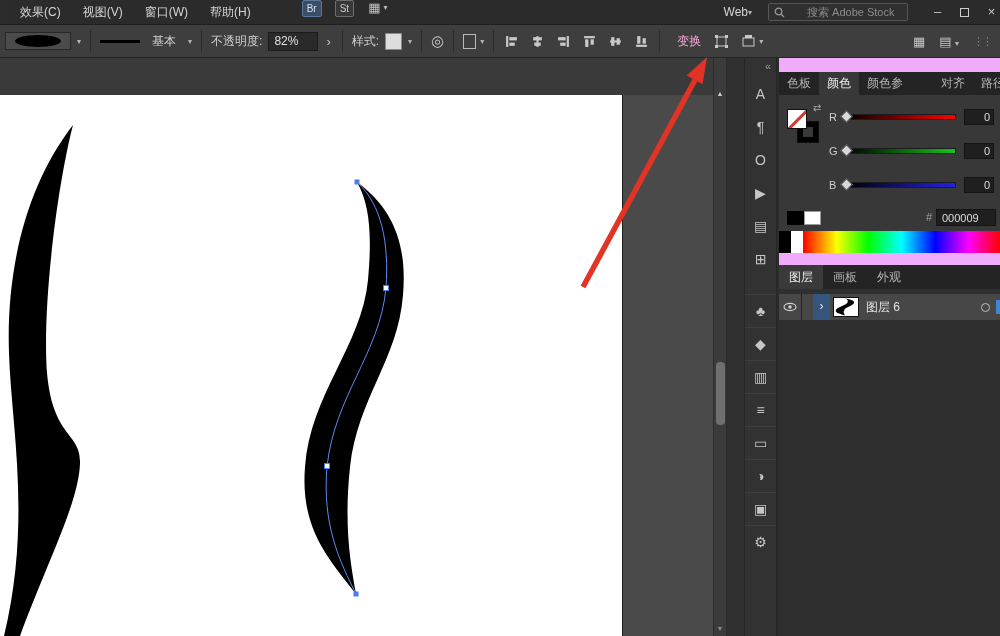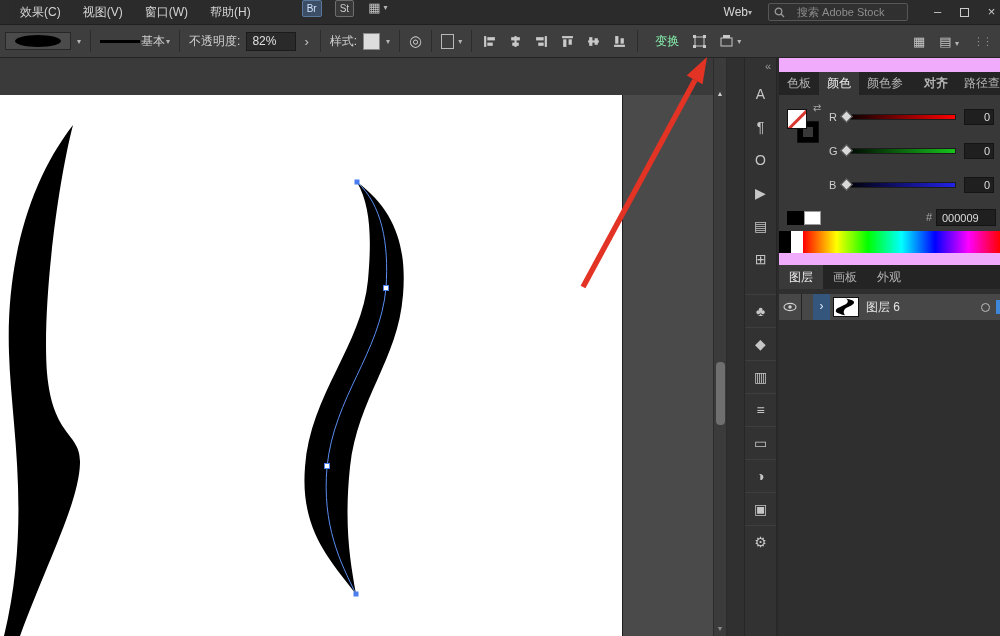--- a/index.html
+++ b/index.html
@@ -13,47 +13,47 @@
   .menu-item { padding:0 11px; line-height:24px; cursor:default; }
   .badge { height:17px; padding:0 4px; border-radius:2px; font-size:10px; line-height:16px; }
   .badge-br { margin-left:40px; background:#3c4e66; border:1px solid #5a789c; color:#cfe2fa; }
   .badge-st { margin-left:13px; background:#383838; border:1px solid #6e6e6e; color:#cccccc; }
   .ws-switcher { margin-left:14px; display:flex; align-items:center; gap:3px; color:#c0c0c0; }
   .glyph { font-size:13px; }
   .caret { font-size:8px; color:#b5b5b5; }
   .mb-right { margin-left:auto; display:flex; align-items:center; gap:16px; padding-right:4px; }
   .web-dd { display:flex; align-items:center; color:#d6d6d6; }
   .search-box { width:140px; height:18px; background:#303030; border:1px solid #565656; border-radius:2px;
-    display:flex; align-items:center; gap:12px; padding:0 5px; }
+    display:flex; align-items:center; gap:22px; padding:0 5px; }
   .search-box .ph { color:#8d8d8d; font-size:11px; white-space:nowrap; }
   .win-btns { display:flex; align-items:center; }
   .win-btn { width:27px; text-align:center; color:#cccccc; font-size:13px; line-height:24px; }
   .restore-sq { display:inline-block; width:9px; height:9px; border:1px solid #cccccc; vertical-align:middle; }
 
   
   .controlbar { position:absolute; left:0; top:24px; width:1000px; height:34px; background:#3e3e3e;
     border-top:1px solid #1f1f1f; border-bottom:1px solid #242424;
     display:flex; align-items:center; color:#cfcfcf; font-size:12px; padding:0 5px; gap:6px; z-index:5; }
   .cb-sep { width:1px; height:22px; background:#2c2c2c; margin:0 3px; flex:0 0 auto; }
   .shape-dd { width:66px; height:18px; background:#4b4b4b; border:1px solid #272727;
     display:flex; align-items:center; justify-content:center; }
   .ellipse { width:46px; height:12px; background:#000; border-radius:50%; }
-  .stroke-dd { display:flex; align-items:center; gap:1px; }
+  .stroke-dd { display:flex; align-items:center; gap:12px; }
   .stroke-line { width:40px; height:3px; background:#000; }
   .value-box { min-width:50px; height:19px; background:#2a2a2a; border:1px solid #1b1b1b;
     line-height:17px; padding:0 5px; color:#e0e0e0; }
   .chev { color:#c5c5c5; font-size:13px; padding:0 2px; }
   .style-swatch { width:17px; height:17px; background:#dddddd; border:1px solid #8a8a8a; }
   .recolor { font-size:15px; color:#c9c9c9; }
   .doc-btn { display:flex; align-items:center; gap:4px; }
   .doc-icon { display:inline-block; width:13px; height:15px; border:1px solid #b9b9b9; }
   .align-group { display:flex; align-items:center; gap:9px; }
   .align-btn { padding:2px 2px; }
   .align-btn svg { display:block; }
-  .transform-label { color:#86efac; padding:0 4px; margin-left:4px;text-align:center; }
+  .transform-label { color:#f9a8d4; padding:0 4px; margin-left:4px;text-align:center; }
   .tx-btn { padding:2px 3px; display:flex; align-items:center; gap:3px; }
   .cb-right { margin-left:auto; display:flex; align-items:center; gap:14px; padding-right:4px; color:#c6c6c6; }
   .grip { letter-spacing:-2px; color:#8f8f8f; font-size:11px; }
 
   
   .workspace { position:absolute; left:0; top:58px; width:1000px; height:578px; }
   .canvas { position:absolute; left:0; top:0; width:713px; height:578px; background:#4a4a4a; }
   .canvas-topband { position:absolute; left:0; top:0; width:713px; height:37px; background:#3a3a3a; }
   .artboard { position:absolute; left:0; top:37px; width:622px; height:541px; background:#ffffff;
     box-shadow:1px 0 0 #1d1d1d; }
@@ -75,21 +75,21 @@
   .ts-icon { height:33px; line-height:33px; text-align:center; font-size:14px; color:#c6c6c6; }
   .ts-gap { height:18px; }
   .ts-icon.lower { border-top:1px solid #3e3e3e; }
 
   
   .panels { position:absolute; left:779px; top:0; width:221px; height:578px; background:#f0abfc; }
   .ptabs { position:absolute; left:0; top:14px; width:221px; height:23px; background:#242424;
     display:flex; align-items:flex-end; font-size:12px; color:#b3b3b3; }
   .ptab { height:23px; line-height:23px; padding:0 8px; white-space:nowrap; }
   .ptab.active { background:#383838; color:#ededed; }
-  .ptab.group2 { margin-left:5px;font-weight:bold; }
+  .ptab.group2 { margin-left:22px; }
 
   .color-body { position:absolute; left:0; top:37px; width:221px; height:158px; background:#383838; }
   .fs { position:absolute; left:8px; top:10px; width:40px; height:46px; }
   .fs-swap { position:absolute; left:26px; top:-3px; font-size:10px; color:#a8a8a8; }
   .fs-stroke { position:absolute; left:11px; top:17px; width:20px; height:20px; border:5px solid #000;
     outline:1px solid #101010; background:#383838; }
   .fs-fill { position:absolute; left:0; top:4px; width:20px; height:20px; background:#ffffff;
     border:1px solid #101010; overflow:hidden; }
   .fs-fill::after { content:""; position:absolute; left:-4px; top:8px; width:28px; height:2.5px;
     background:#d6372e; transform:rotate(-45deg); }

